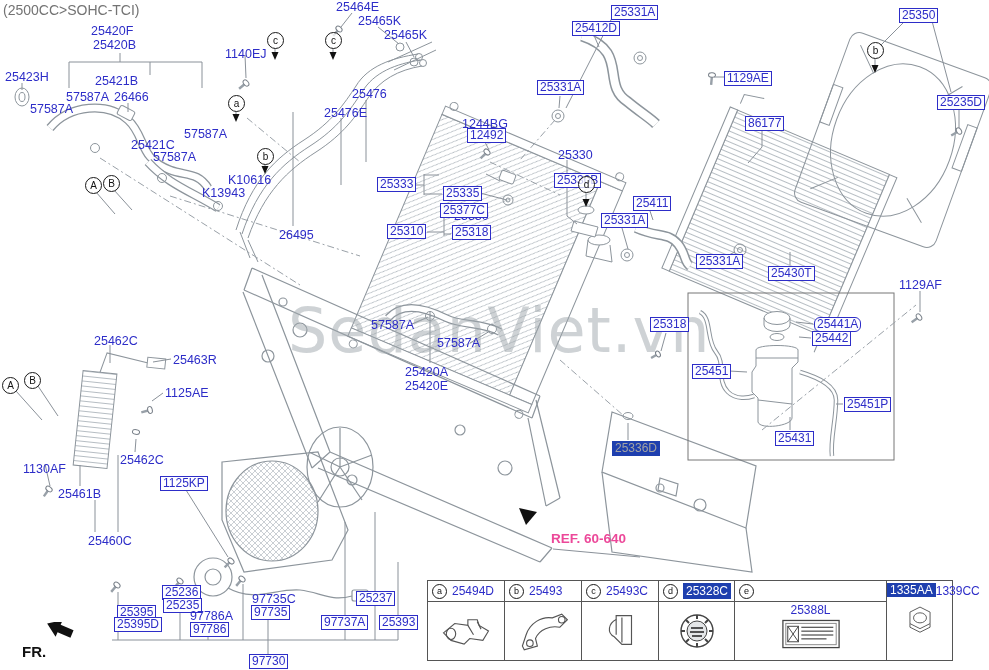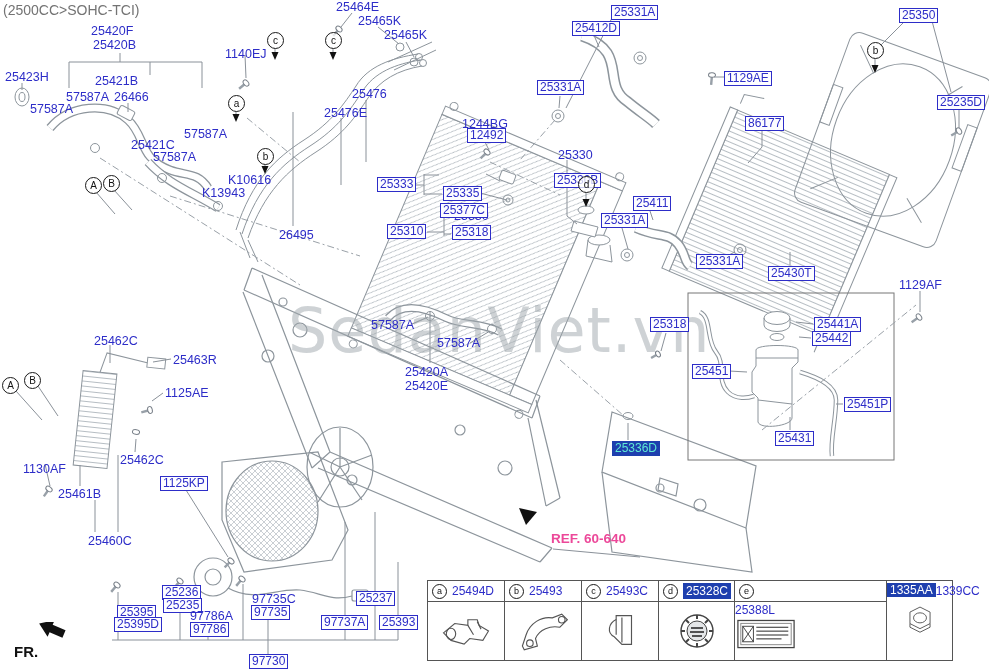--- a/index.html
+++ b/index.html
@@ -4,37 +4,37 @@
 <style>
   html,body{margin:0;padding:0;background:#fff;}
   .canvas{position:relative;width:989px;height:670px;background:#fff;overflow:hidden;
           font-family:"Liberation Sans",sans-serif;}
   .art{position:absolute;left:0;top:0;z-index:0;}
   .watermark{position:absolute;left:288px;top:294px;z-index:1;font-family:"DejaVu Sans",sans-serif;
              font-size:62px;color:#9fa7ac;opacity:.5;letter-spacing:1px;white-space:nowrap;}
   .title{position:absolute;left:3px;top:2px;z-index:3;font-size:14px;color:#737373;}
   .plabel{position:absolute;z-index:3;color:#2d2dc8;font-size:12.5px;line-height:14px;white-space:nowrap;}
   .plabel.boxed{border:1.5px solid #2d2dc8;background:#fdfdff;padding:0 2px;font-size:12px;line-height:13px;}
-  .plabel.filled{background:#1e3fae;border:1.5px solid #1e3fae;color:#5eead4;padding:0 2px;font-size:12px;line-height:13px;}
+  .plabel.filled{background:#1e3fae;border:1.5px solid #1e3fae;color:#a3a3a3;padding:0 2px;font-size:12px;line-height:13px;}
   .callout{position:absolute;z-index:3;width:15px;height:15px;border:1.3px solid #1a1a1a;border-radius:50%;
            display:flex;align-items:center;justify-content:center;font-size:10px;color:#111;
            background:rgba(255,255,255,.75);}
   .ref-note{position:absolute;left:551px;top:531px;z-index:3;color:#ec4899;font-size:13.5px;font-weight:bold;white-space:nowrap;}
-  .fr{position:absolute;left:12px;top:622px;z-index:3;}
+  .fr{position:absolute;left:20px;top:622px;z-index:3;}
   .fr-text{position:absolute;left:2px;top:21px;font-size:15px;font-weight:bold;color:#111;}
   .legend{position:absolute;left:427px;top:580px;width:526px;height:81px;z-index:3;border:1px solid #555;background:#fff;box-sizing:border-box;}
   .lcell{position:absolute;top:0;height:100%;box-sizing:border-box;border-left:1px solid #555;}
   .lcell.first{border-left:none;}
   .lhead{height:21px;border-bottom:1px solid #555;display:flex;align-items:center;gap:5px;padding:0 0 0 4px;box-sizing:border-box;}
   .callout.sm{position:static;width:13px;height:13px;font-size:9px;flex:none;}
   .lpart{color:#2d2dc8;font-size:12px;white-space:nowrap;}
   .lpart.filled{background:#1e3fae;color:#fff;border:1px solid #1e3fae;padding:0 2px;}
   .lbody{height:58px;display:flex;align-items:center;justify-content:center;}
   .lbody-split{display:flex;height:58px;}
-  .lsub{flex:1;display:flex;flex-direction:column;box-sizing:border-box;}
+  .lsub{flex:1;display:flex;flex-direction:column;align-items:center;box-sizing:border-box;}
   .lsub+.lsub{border-left:1px solid #555;}
   .lsub .lpart{margin-top:1px;}
   .fstack{display:flex;flex-direction:row;align-items:flex-end;line-height:12px;padding-top:2px;}
 </style>
 </head>
 <body>
 
 <div class="canvas">
 
   <svg class="art" width="989" height="670" viewBox="0 0 989 670">
@@ -338,21 +338,21 @@
       <span class="plabel plain" style="left: 437px; top: 336px;">57587A</span>
       <span class="plabel plain" style="left: 405px; top: 365px;">25420A</span>
       <span class="plabel plain" style="left: 405px; top: 379px;">25420E</span>
       <span class="plabel boxed" style="left: 899px; top: 8px;">25350</span>
       <span class="plabel boxed" style="left: 724px; top: 71px;">1129AE</span>
       <span class="plabel boxed" style="left: 745px; top: 116px;">86177</span>
       <span class="plabel boxed" style="left: 937px; top: 95px;">25235D</span>
       <span class="plabel boxed" style="left: 696px; top: 254px;">25331A</span>
       <span class="plabel boxed" style="left: 768px; top: 266px;">25430T</span>
       <span class="plabel plain" style="left: 899px; top: 278px;">1129AF</span>
-      <span class="plabel boxed" style="left: 814px; top: 317px;">25441A</span>
+      <span class="plabel boxed" style="left: 814px; top: 317px; border-radius: 6px;">25441A</span>
       <span class="plabel boxed" style="left: 812px; top: 331px;">25442</span>
       <span class="plabel boxed" style="left: 692px; top: 364px;">25451</span>
       <span class="plabel boxed" style="left: 844px; top: 397px;">25451P</span>
       <span class="plabel boxed" style="left: 775px; top: 431px;">25431</span>
       <span class="plabel filled" style="left: 612px; top: 441px;">25336D</span>
       <span class="plabel plain" style="left: 94px; top: 334px;">25462C</span>
       <span class="plabel plain" style="left: 173px; top: 353px;">25463R</span>
       <span class="plabel plain" style="left: 165px; top: 386px;">1125AE</span>
       <span class="plabel plain" style="left: 23px; top: 462px;">1130AF</span>
       <span class="plabel plain" style="left: 120px; top: 453px;">25462C</span>

